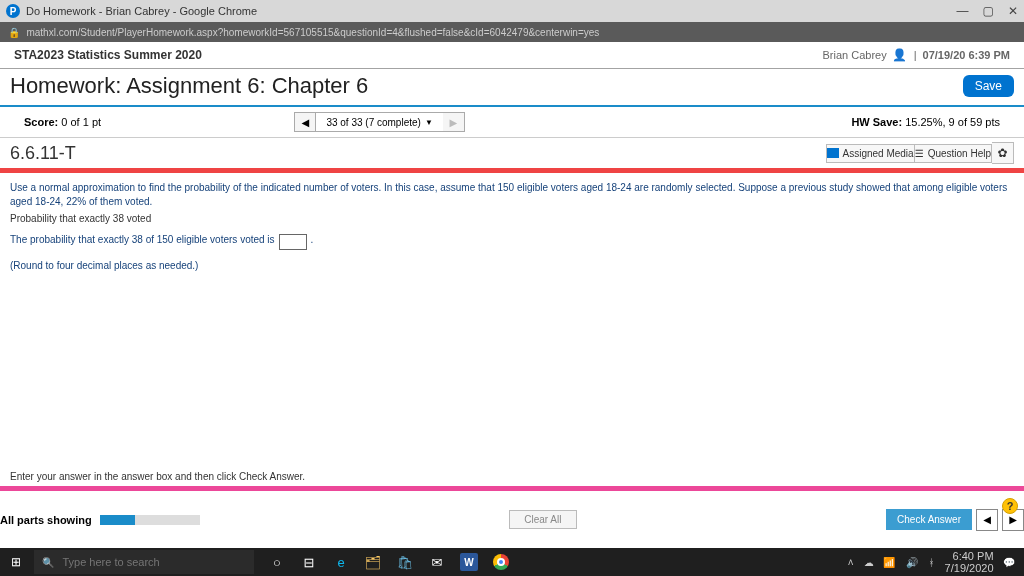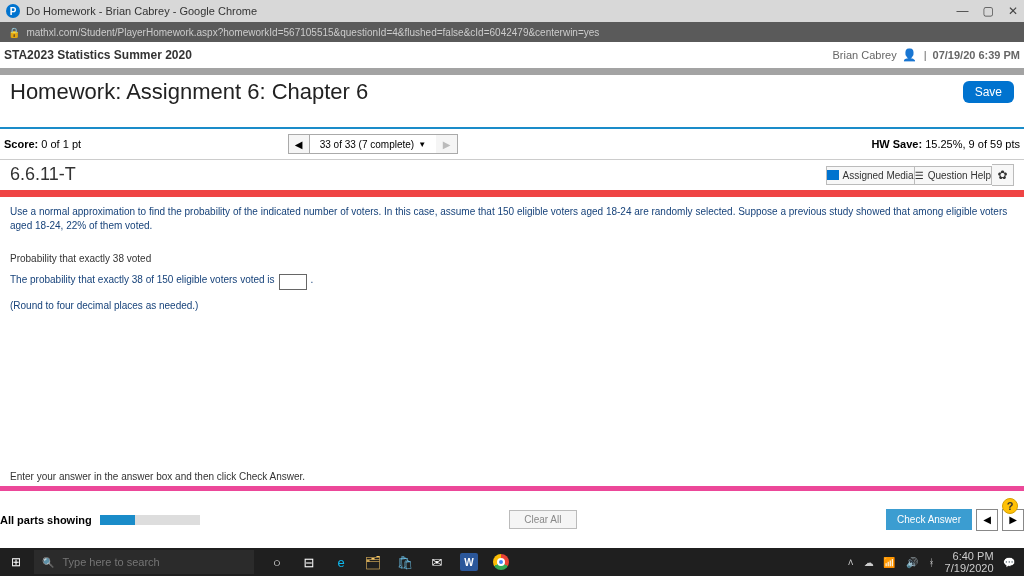--- a/index.html
+++ b/index.html
@@ -2,43 +2,43 @@
 <html><head>
 <meta charset="utf-8">
 <style>
 *{margin:0;padding:0;box-sizing:border-box;font-family:Arial,Helvetica,sans-serif}
 html,body{width:1024px;height:576px;overflow:hidden;background:#fff}
 .titlebar{height:22px;background:#d8d8d8;display:flex;align-items:center;padding:0 6px;font-size:11px;color:#333}
 .titlebar .p-icon{width:14px;height:14px;border-radius:50%;background:#0073cf;color:#fff;display:flex;align-items:center;justify-content:center;font-size:10px;font-weight:bold;margin-right:6px}
 .titlebar .win-controls{margin-left:auto;display:flex;gap:14px;font-size:12px;color:#444}
 .urlbar{height:20px;background:#5a5a5a;display:flex;align-items:center;padding:0 8px;font-size:10px;color:#ccc}
 .urlbar .lock{margin-right:6px;font-size:10px}
-.course-bar{display:flex;align-items:flex-start;padding:6px 4px;border-bottom:7px solid #a3a3a3;font-size:12px}
+.course-bar{display:flex;align-items:flex-start;padding:6px 14px;border-bottom:1px solid #a3a3a3;font-size:12px}
 .course-bar .course{font-weight:bold;color:#333}
 .course-bar .right{margin-left:auto;display:flex;align-items:center;gap:6px;color:#666;font-size:11px}
 .user-icon{font-size:12px}
-.hw-bar{display:flex;align-items:center;padding:4px 10px 22px;border-bottom:2px solid #1a8cc9}
+.hw-bar{display:flex;align-items:center;padding:4px 10px 6px;border-bottom:2px solid #1a8cc9}
 .hw-bar h1{font-size:22px;font-weight:normal;color:#222}
 .save-btn{margin-left:auto;background:#0073cf;color:#fff;border:none;padding:4px 12px;font-size:12px;border-radius:6px;cursor:pointer}
-.score-bar{display:flex;align-items:center;padding:5px 4px;font-size:11px;border-bottom:1px solid #ccc}
+.score-bar{display:flex;align-items:center;padding:5px 24px;font-size:11px;border-bottom:1px solid #ccc}
 .score-bar .nav{margin:0 auto;display:flex;align-items:center}
 .nav-btn{width:22px;height:20px;border:1px solid #aaa;background:#f5f5f5;display:flex;align-items:center;justify-content:center;font-size:10px;cursor:pointer}
 .nav-mid{height:20px;border:1px solid #aaa;border-left:none;border-right:none;padding:0 10px;display:flex;align-items:center;font-size:10px;background:#fff}
 .nav-mid .caret{margin-left:4px;font-size:8px}
 .score-bar .hwscore{margin-left:auto}
-.qnum-bar{display:flex;align-items:flex-start;padding:4px 10px;border-bottom:7px solid #ef4444}
+.qnum-bar{display:flex;align-items:center;padding:4px 10px;border-bottom:5px solid #ef4444}
 .qnum-bar .qnum{font-size:18px;color:#333}
 .qnum-bar .tools{margin-left:auto;display:flex;align-items:center;gap:0}
 .tool-btn{border:1px solid #bbb;background:#f7f7f7;padding:3px 0;font-size:10px;display:flex;align-items:center;gap:4px;cursor:pointer;color:#333}
 .tool-btn+.tool-btn{border-left:none}
 .gear{width:22px;justify-content:center;font-size:12px}
 .media-icon{width:12px;height:10px;background:#0073cf;display:inline-block}
 .list-icon{display:inline-block;font-size:10px}
 .content{padding:8px 10px;font-size:10px;color:#333}
-.prompt{color:#16427a;margin-bottom:20px;line-height:1.4}
+.prompt{color:#16427a;margin-bottom:4px;line-height:1.4}
 .subq{color:#333;margin-bottom:10px}
 .ans-line{color:#16427a;display:flex;align-items:flex-start;gap:4px}
 .ans-input{width:28px;height:16px;border:1px solid #666;font-size:10px;padding:0 2px}
 .round-note{color:#16427a;margin-top:10px}
 .footer-area{position:absolute;bottom:28px;left:0;right:0}
 .instr{font-size:10px;color:#333;padding:4px 10px}
 .help-badge{position:absolute;right:6px;bottom:34px;width:16px;height:16px;border-radius:50%;background:#ffc107;color:#333;font-size:11px;font-weight:bold;display:flex;align-items:center;justify-content:center;border:1px solid #d4a000}
 .parts-bar{display:flex;align-items:center;padding:6px 0;border-top:5px solid #ec4899;font-size:11px}
 .parts-bar .prog{width:100px;height:10px;background:#ddd;margin-left:8px;position:relative}
 .parts-bar .prog::before{content:"";position:absolute;left:0;top:0;bottom:0;width:35%;background:#1a8cc9}

